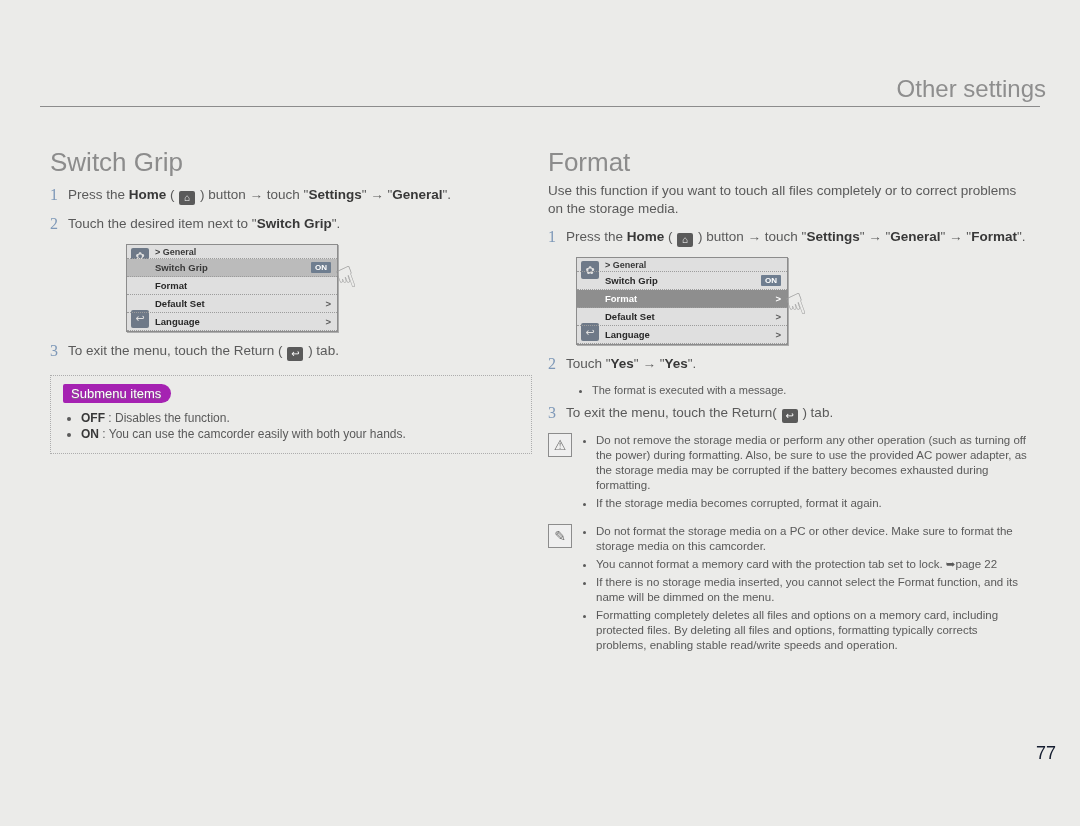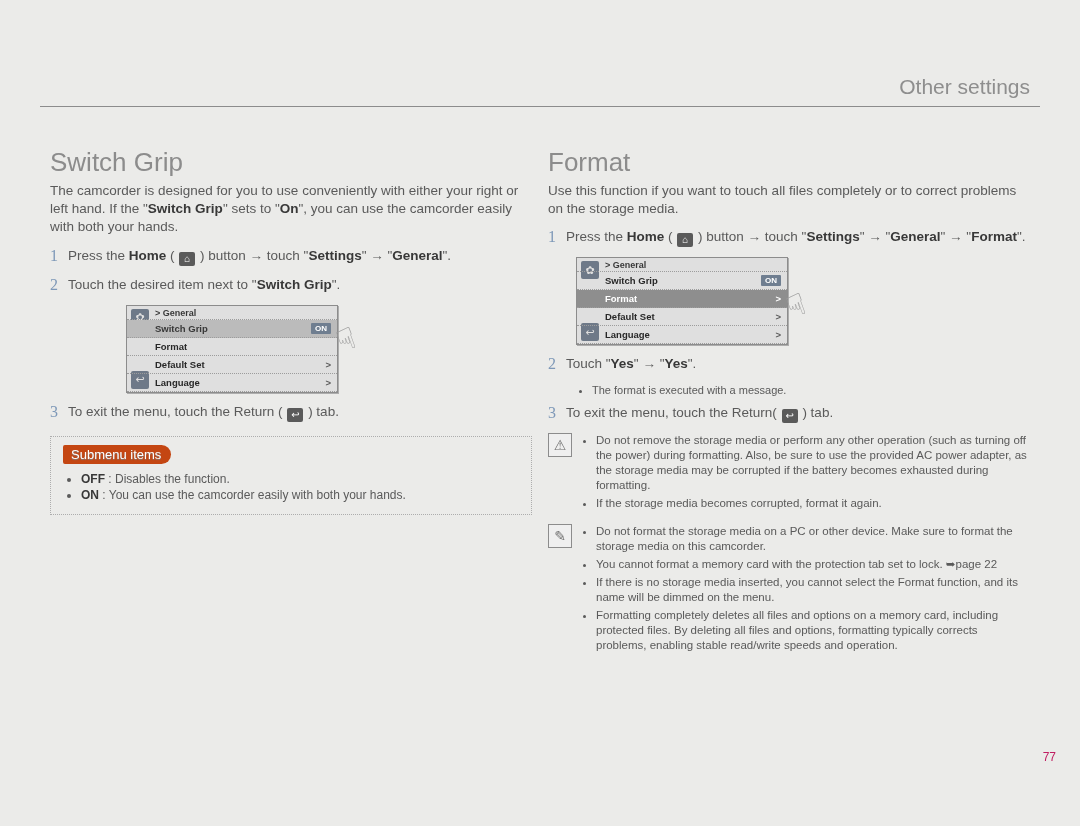--- a/index.html
+++ b/index.html
@@ -14,22 +14,22 @@
     position: relative;
     font-family: Arial, Helvetica, sans-serif;
     color: #444;
     box-sizing: border-box;
     padding: 70px 50px 30px 50px;
     filter: contrast(0.95) brightness(1.03);
   }
   .page-header {
     position: absolute;
     top: 75px;
-    right: 50px;
-    font-size: 21px;
+    right: 34px;
+    font-size: 24px;
     color: #8a8a8a;
   }
   .hr-top {
     position: absolute;
     top: 106px;
     left: 40px;
     right: 40px;
     border-top: 1px solid #888;
   }
   .columns {
@@ -149,21 +149,21 @@
     transform: rotate(-20deg);
   }
   .submenu-box {
     border: 1px dotted #aaa;
     padding: 8px 12px 10px 12px;
     margin-top: 14px;
     font-size: 12px;
   }
   .submenu-title {
     display: inline-block;
-    background: #c2410c;
+    background: #a21caf;
     color: #fff;
     padding: 2px 10px 2px 8px;
     font-size: 13px;
     border-radius: 2px 10px 10px 2px;
     margin-bottom: 6px;
     text-shadow: 0 1px 1px #777;
   }
   .submenu-box ul {
     margin: 2px 0 0 4px;
     padding-left: 14px;
@@ -195,39 +195,36 @@
   }
   .notebox ul {
     margin: 0;
     padding-left: 16px;
   }
   .notebox li { margin-bottom: 3px; line-height: 1.3; }
   .page-num {
     position: absolute;
     right: 24px;
     bottom: 62px;
-    font-size: 12px;
-    color: #be185d;
+    font-size: 18px;
+    color: #0f172a;
   }
   b { color: #333; }
 </style>
 </head>
 <body>
 <div class="page">
 
 <div class="page-header">Other settings</div>
 <div class="hr-top"></div>
 
 <div class="columns">
 
   <div class="col">
     <h2 class="section">Switch Grip</h2>
-    <p class="intro">
-      <span>The camcorder is designed for you to use conveniently with either your right or left hand. If the "</span><b>Switch Grip</b><span>" sets to "</span><b>On</b><span>", you can use the camcorder easily with both your hands.</span>
-    </p>
 
     <ol class="steps">
       <li>
         <span class="num">1</span>
         <span class="body">
           <span>Press the </span><b>Home</b><span> ( </span><span class="icon-inline">⌂</span><span> ) button → touch "</span><b>Settings</b><span>" → "</span><b>General</b><span>".</span>
         </span>
       </li>
       <li>
         <span class="num">2</span>

